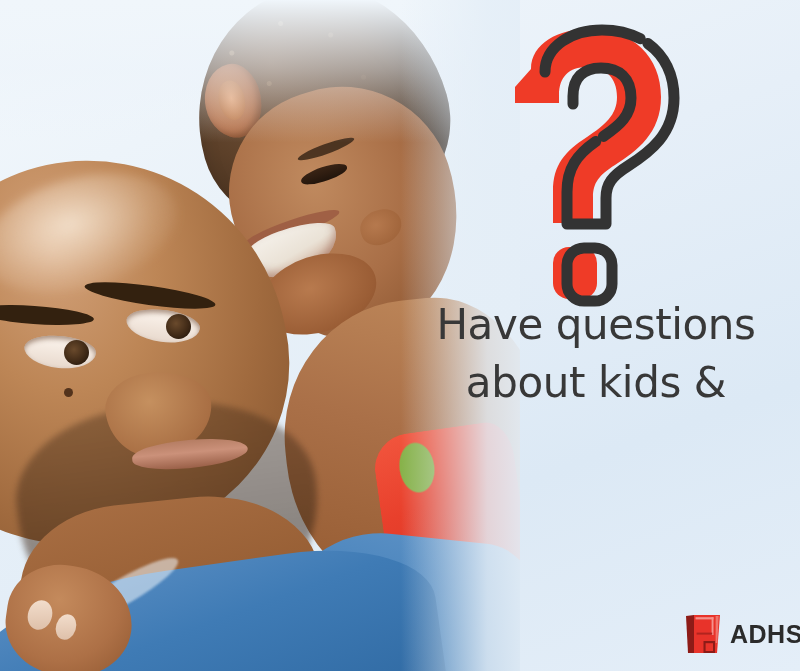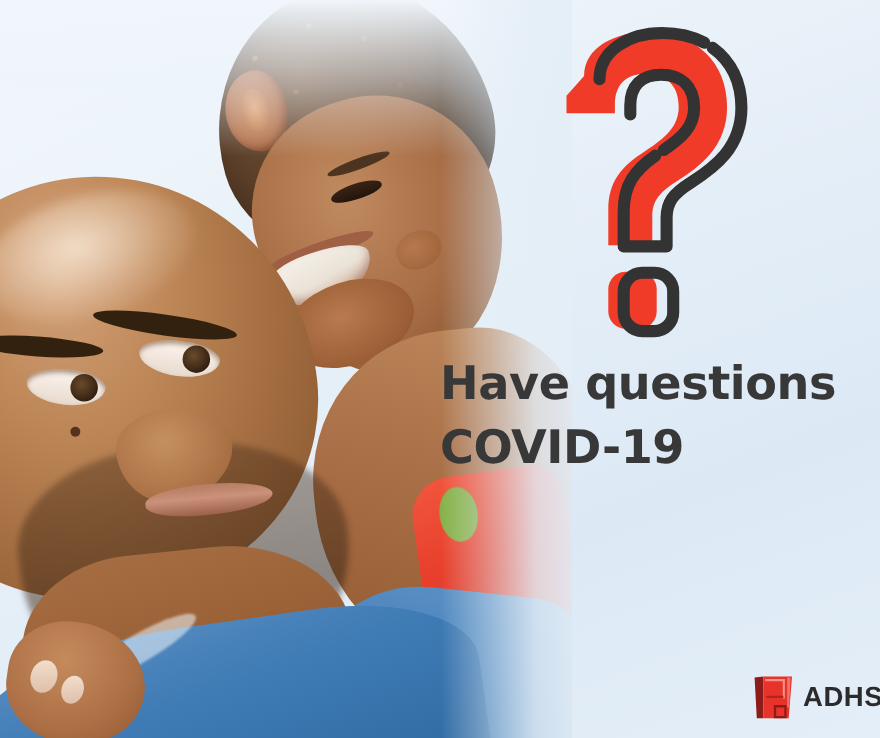--- a/index.html
+++ b/index.html
@@ -390,26 +390,26 @@
     top: 18px;
     width: 200px;
     height: 300px;
   }
   .qmark svg { display: block; width: 100%; height: 100%; }
 
   
   .headline {
     position: absolute;
     left: 400px;
-    top: 320px;
+    top: 296px;
     width: 392px;
-    text-align: left;
+    text-align: center;
     color: #383838;
     font-family: "DejaVu Sans", sans-serif;
-    font-weight: bold;
+    font-weight: normal;
     font-size: 42px;
     line-height: 58px;
     letter-spacing: -0.4px;
   }
   .headline .ln { display: block; white-space: nowrap; }
 
   
   .logo {
     position: absolute;
     left: 684px;
@@ -510,21 +510,21 @@
                  C133 60 121 50 103 50
                  C85 50 75 60 75 78
                  L75 86" stroke-dasharray="118 9 230 0"></path>
         <rect x="69" y="230" width="45" height="53" rx="17"></rect>
       </g>
     </svg>
   </div>
 
   <div class="headline">
     <span class="ln">Have questions</span>
-    <span class="ln">COVID-19</span>
+    <span class="ln">about kids &amp;</span>
   </div>
 
   <div class="logo">
     <svg class="logo-mark" viewBox="0 0 38 42" xmlns="http://www.w3.org/2000/svg" aria-hidden="true">
       <path d="M2 3 L10 2 L10 40 L4 40 Z" fill="#8d1b17"></path>
       <path d="M10 2 L36 2 L33 40 L10 40 Z" fill="#e8332a"></path>
       <path d="M11.5 4.2 L29.5 4.2 L29.5 6.4 L11.5 6.4 Z" fill="#f4938c"></path>
       <path d="M27.6 4.2 L29.5 4.2 L29.5 22 L27.6 22 Z" fill="#f4938c"></path>
       <path d="M31.6 3 L34.6 3 L33.4 30 L31.6 30 Z" fill="#f0756c"></path>
       <path d="M12.6 19.6 L28.2 19.6 L28.2 21.6 L12.6 21.6 Z" fill="#b2241e"></path>

